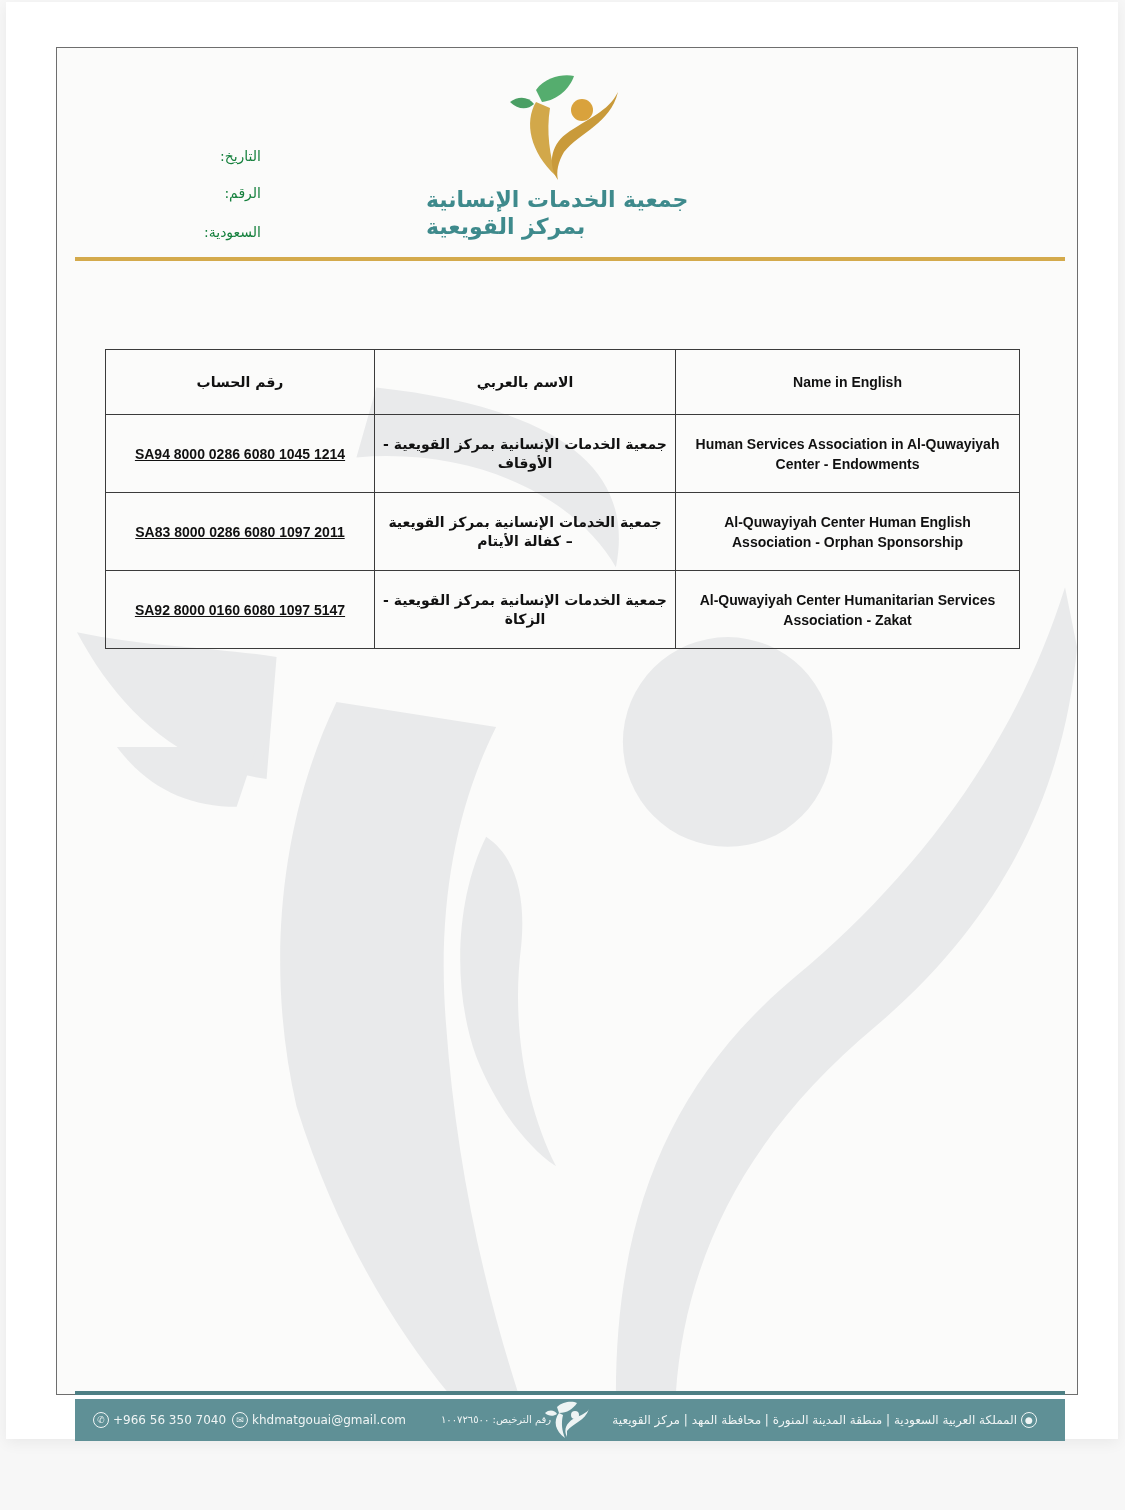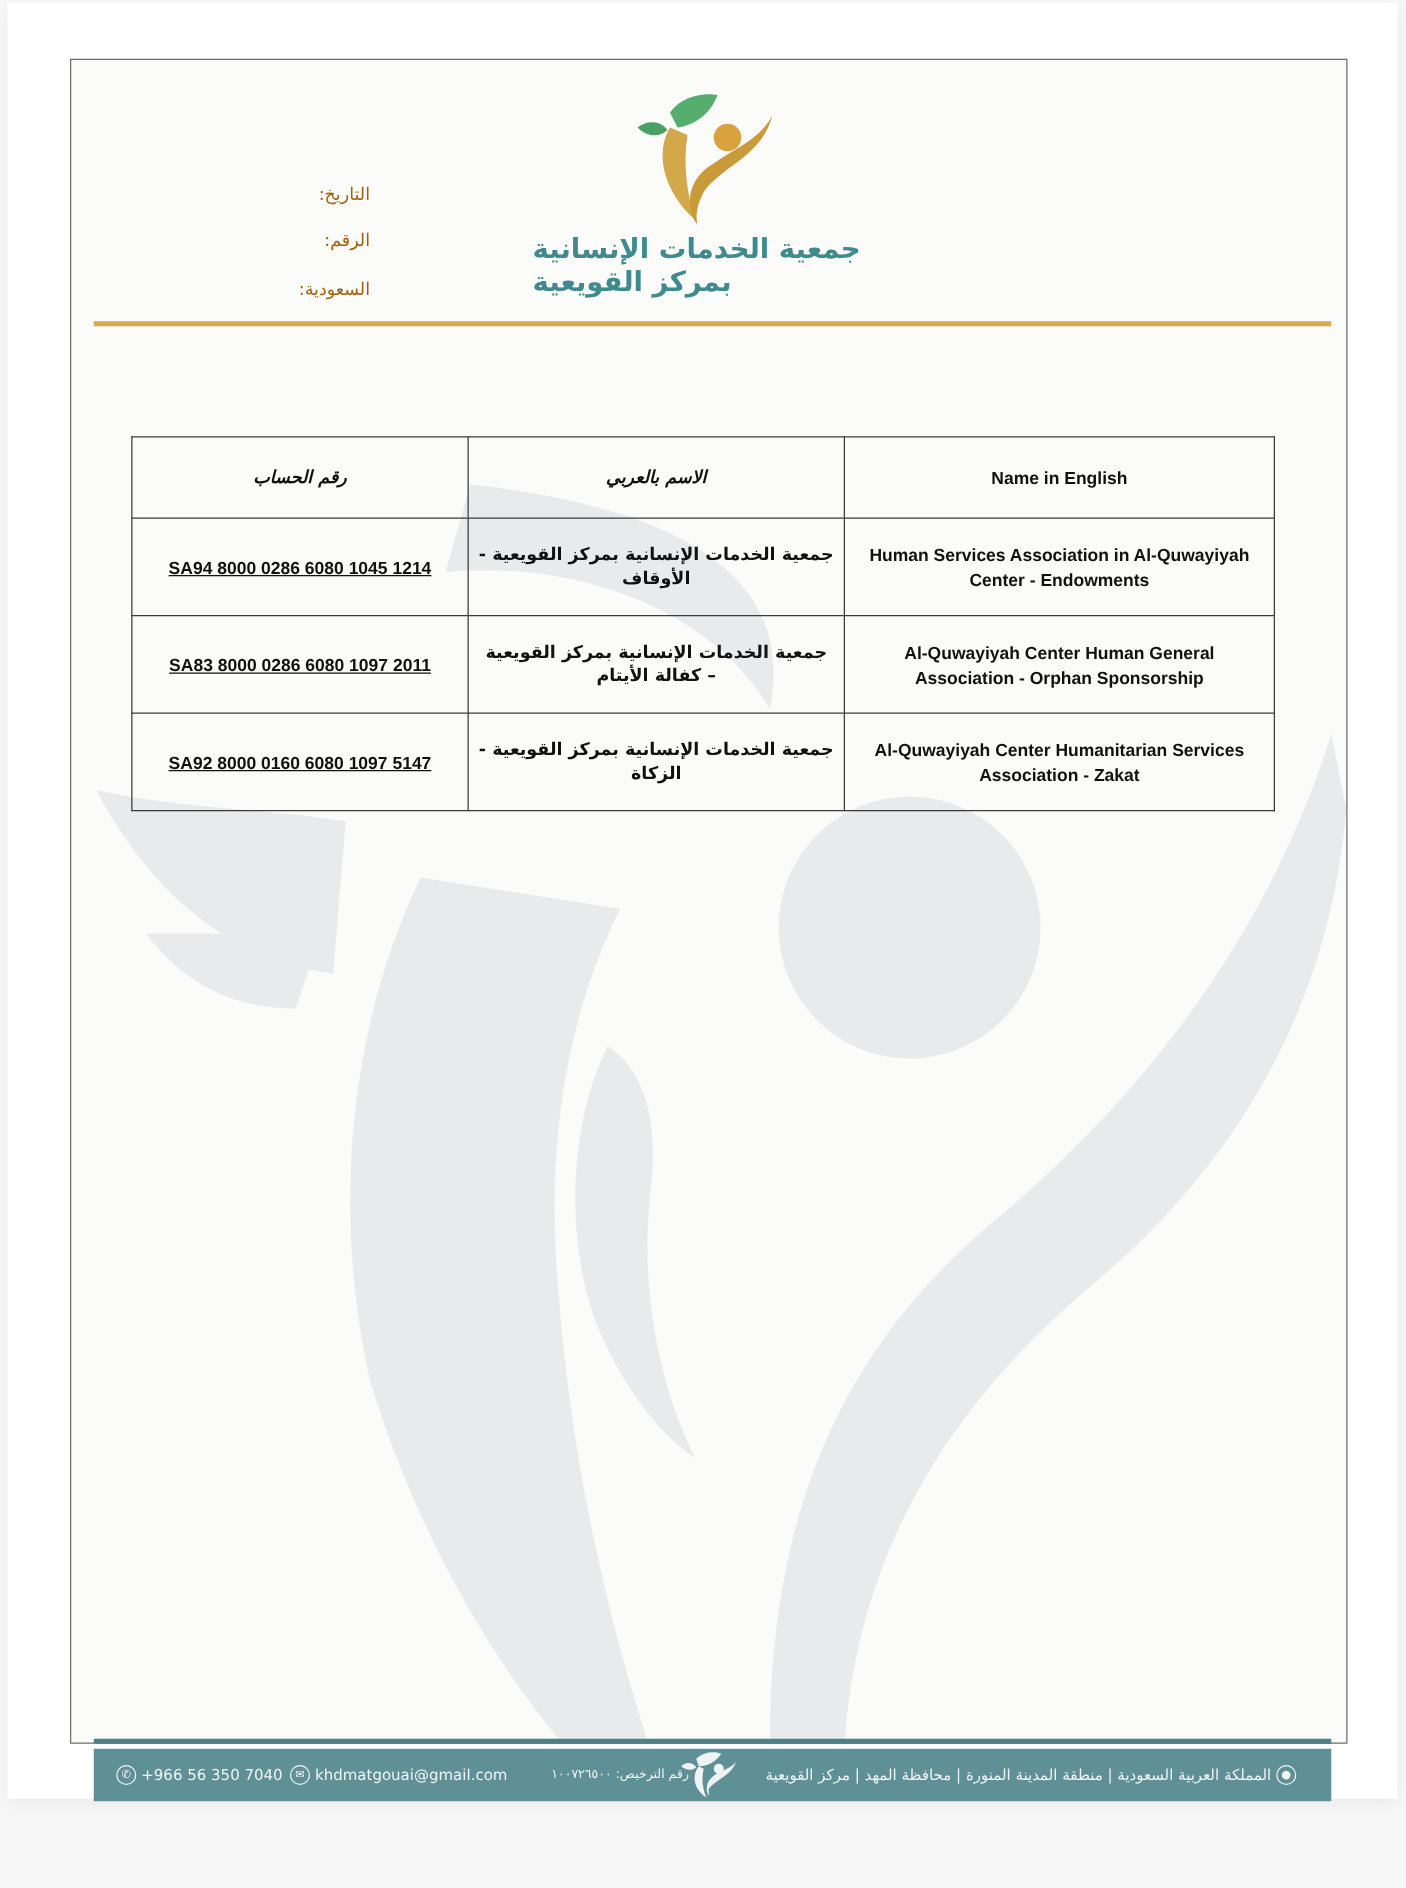--- a/index.html
+++ b/index.html
@@ -20,35 +20,35 @@
       overflow: hidden;
     }
     .watermark { position: absolute; left: 0; top: 0; width: 100%; height: 100%; }
     .logo { position: absolute; left: 500px; top: 70px; width: 118px; height: 112px; }
     .org-name {
       position: absolute; left: 420px; top: 184px; width: 290px; text-align: left;
       direction: rtl; color: #3e8a8c; font-family: "DejaVu Sans", sans-serif;
       font-size: 22px; line-height: 27px; font-weight: bold;
     }
     .meta-field {
-      position: absolute; right: 822px; direction: rtl; text-align: left;
-      color: #a16207; font-family: "DejaVu Sans", sans-serif; font-size: 14px;
+      position: absolute; right: 857px; direction: rtl; text-align: left;
+      color: #15803d; font-family: "DejaVu Sans", sans-serif; font-size: 14px;
     }
     .gold-rule { position: absolute; left: 69px; top: 255px; width: 990px; height: 4px; background: #d4aa4c; }
     table.accounts {
       position: absolute; left: 99px; top: 347px; width: 914px;
       border-collapse: collapse; table-layout: fixed;
     }
     table.accounts td, table.accounts th {
       border: 1.3px solid #3b3b3b; color: #111; font-size: 14px; font-weight: bold;
       text-align: center; vertical-align: middle; padding: 0 8px;
     }
     table.accounts th { height: 64px; }
     table.accounts td { height: 77px; }
-    th.col-iban, th.col-ar { font-family: "DejaVu Sans", sans-serif; font-size: 13px; direction: rtl; font-style: italic; }
+    th.col-iban, th.col-ar { font-family: "DejaVu Sans", sans-serif; font-size: 13px; direction: rtl; }
     th.col-en { font-size: 16px; }
     td.iban { text-decoration: underline; font-size: 15px; }
     td.ar { direction: rtl; font-family: "DejaVu Sans", sans-serif; font-size: 12.5px; line-height: 19px; padding: 0 20px; }
     td.en { vertical-align: top; padding-top: 2px; font-size: 14.5px; line-height: 20px; padding-left: 40px; padding-right: 20px; }
     .footer-top-line { position: absolute; left: 69px; top: 1389px; width: 990px; height: 4px; background: #4e7f84; }
     .footer-bar {
       position: absolute; left: 69px; top: 1397px; width: 990px; height: 42px; background: #5f9096;
       color: #f0f5f5; font-family: "DejaVu Sans", sans-serif; font-size: 12px;
     }
     .footer-bar .f-item { position: absolute; top: 13px; display: flex; align-items: center; gap: 4px; white-space: nowrap; }
@@ -109,21 +109,21 @@
     </thead>
     <tbody>
       <tr>
         <td class="iban">SA94 8000 0286 6080 1045 1214</td>
         <td class="ar">جمعية الخدمات الإنسانية بمركز القويعية - الأوقاف</td>
         <td class="en">Human Services Association in Al-Quwayiyah Center - Endowments</td>
       </tr>
       <tr>
         <td class="iban">SA83 8000 0286 6080 1097 2011</td>
         <td class="ar">جمعية الخدمات الإنسانية بمركز القويعية – كفالة الأيتام</td>
-        <td class="en">Al-Quwayiyah Center Human General Association - Orphan Sponsorship</td>
+        <td class="en">Al-Quwayiyah Center Human English Association - Orphan Sponsorship</td>
       </tr>
       <tr>
         <td class="iban">SA92 8000 0160 6080 1097 5147</td>
         <td class="ar">جمعية الخدمات الإنسانية بمركز القويعية - الزكاة</td>
         <td class="en">Al-Quwayiyah Center Humanitarian Services Association - Zakat</td>
       </tr>
     </tbody>
   </table>
 
   <div class="footer-top-line"></div>

